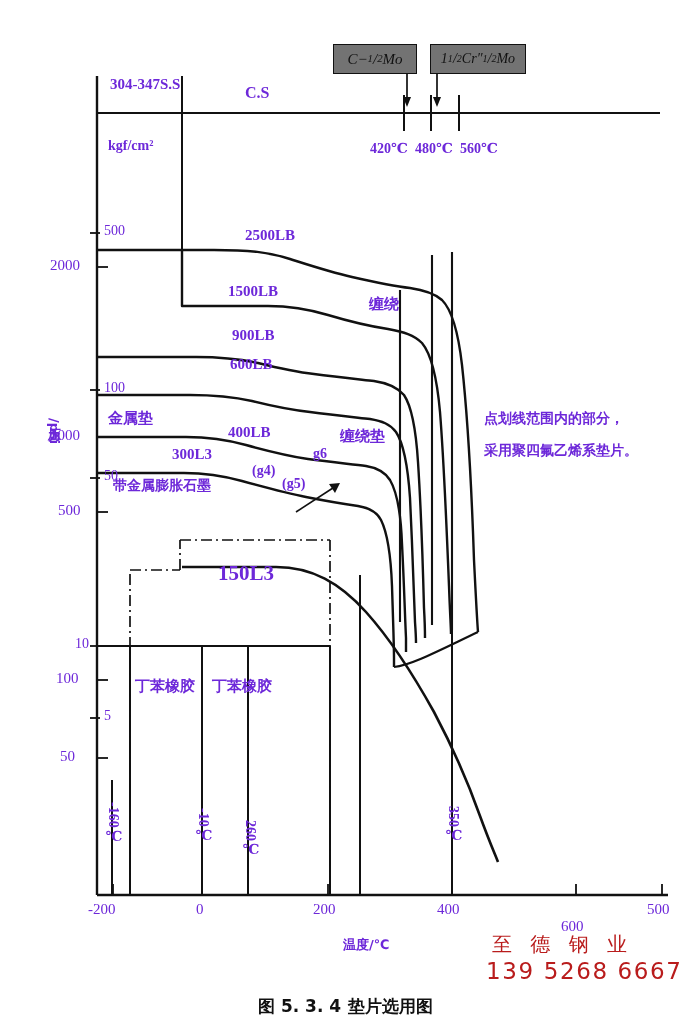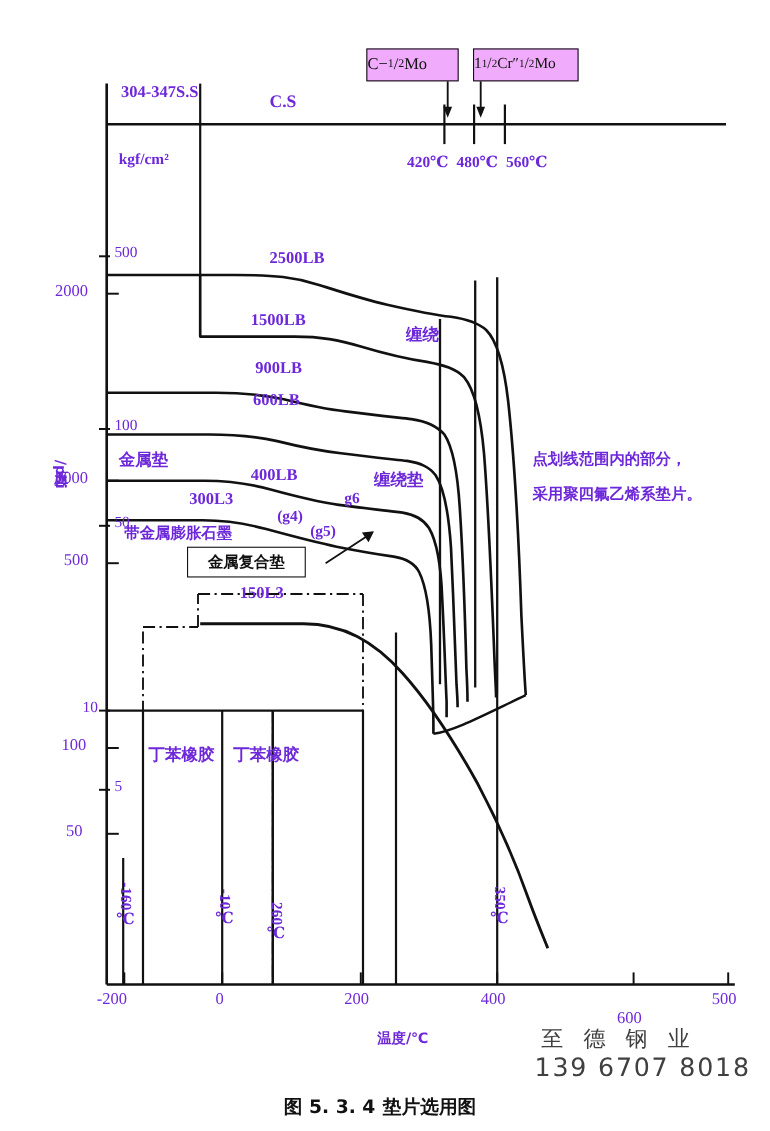--- a/index.html
+++ b/index.html
@@ -12,34 +12,35 @@
   svg#figure{position:absolute;left:0;top:0;width:700px;height:1028px;}
 
   
   .lbl{position:absolute;white-space:nowrap;color:#6d28d9;line-height:1;}
   .serif{font-family:"Liberation Serif","DejaVu Serif",serif;}
   .cjk{font-family:"DejaVu Sans","Liberation Sans",sans-serif;font-weight:700;}
   .bold{font-weight:700;}
   .vert{writing-mode:vertical-rl;text-orientation:mixed;}
 
   .box{
-    position:absolute;border:1.6px solid #111;background:#f0abfc;
-    display:flex;align-items:center;justify-content:flex-start;
+    position:absolute;border:1.6px solid #111;background:#737373;
+    display:flex;align-items:center;justify-content:center;
     font-family:"Liberation Serif","DejaVu Serif",serif;
     white-space:nowrap;
+    font-style:italic;
   }
   .boxcjk{
     position:absolute;border:1.8px solid #111;background:#fff;
     display:flex;align-items:center;justify-content:center;
     font-family:"DejaVu Sans","Liberation Sans",sans-serif;font-weight:700;
     white-space:nowrap;
   }
   .frac{display:inline-block;font-size:.72em;vertical-align:.12em;}
   .wm{
-    position:absolute;white-space:nowrap;color:#404040;
+    position:absolute;white-space:nowrap;color:#b91c1c;
     font-family:"DejaVu Sans","Liberation Sans",sans-serif;
     user-select:none;
   }
   .wm-cjk{letter-spacing:.30em;font-weight:400;}
   .wm-num{letter-spacing:.07em;font-weight:400;}
   .caption{
     position:absolute;white-space:nowrap;font-weight:700;
     font-family:"DejaVu Sans","Liberation Sans",sans-serif;
     margin-top:24px;
   }
@@ -226,45 +227,42 @@
   <div class="lbl serif" style="left:647px;top:902px;font-size:15px;">500</div>
 
   <div class="lbl cjk" style="left:343px;top:938px;font-size:13px;">温度/℃</div>
 
   <div class="lbl serif bold" style="left:245px;top:228px;font-size:15px;">2500LB</div>
   <div class="lbl serif bold" style="left:228px;top:284px;font-size:15px;">1500LB</div>
   <div class="lbl serif bold" style="left:232px;top:328px;font-size:15px;">900LB</div>
   <div class="lbl serif bold" style="left:230px;top:357px;font-size:15px;">600LB</div>
   <div class="lbl serif bold" style="left:228px;top:425px;font-size:15px;">400LB</div>
   <div class="lbl serif bold" style="left:172px;top:447px;font-size:15px;">300L3</div>
-  <div class="lbl serif bold" style="left:218px;top:533px;font-size:15px;">150L3</div>
+  <div class="lbl serif bold" style="left:218px;top:563px;font-size:21px;">150L3</div>
 
   <div class="lbl serif bold" style="left:282px;top:435px;font-size:14px;margin-top:42px;">(g5)</div>
   <div class="lbl serif bold" style="left:313px;top:447px;font-size:14px;">g6</div>
   <div class="lbl serif bold" style="left:252px;top:464px;font-size:14px;">(g4)</div>
 
   <div class="lbl cjk" style="left:326px;top:297px;font-size:15px;padding-left:43px;">缠绕</div>
   <div class="lbl cjk" style="left:340px;top:429px;font-size:15px;">缠绕垫</div>
   <div class="lbl cjk" style="left:108px;top:411px;font-size:15px;">金属垫</div>
   <div class="lbl cjk" style="left:113px;top:478px;font-size:14px;">带金属膨胀石墨</div>
 
-  <div class="boxcjk" style="left:170px;top:497px;width:106px;height:26px;font-size:14px;">
-    <span>金属复合垫</span>
-  </div>
 
   <div class="lbl cjk" style="left:135px;top:679px;font-size:15px;">丁苯橡胶</div>
   <div class="lbl cjk" style="left:212px;top:679px;font-size:15px;">丁苯橡胶</div>
 
   <div class="lbl serif bold vert" style="left:106px;top:802px;font-size:14px;">-160℃</div>
   <div class="lbl serif bold vert" style="left:196px;top:808px;font-size:14px;">-10℃</div>
   <div class="lbl serif bold vert" style="left:243px;top:820px;font-size:14px;">260℃</div>
   <div class="lbl serif bold vert" style="left:446px;top:806px;font-size:14px;">350℃</div>
 
   <div class="lbl cjk" style="left:484px;top:411px;font-size:14px;">点划线范围内的部分，</div>
   <div class="lbl cjk" style="left:484px;top:443px;font-size:14px;">采用聚四氟乙烯系垫片。</div>
 
   <div class="wm wm-cjk" style="left:492px;top:931px;font-size:20px;">至 德 钢 业</div>
-  <div class="wm wm-num" style="left:486px;top:958px;font-size:23px;">139 6707 8018</div>
+  <div class="wm wm-num" style="left:486px;top:958px;font-size:23px;">139 5268 6667</div>
 
   <div class="caption" style="left:258px;top:971px;font-size:17px;">图 5. 3. 4</div>
   <div class="caption" style="left:348px;top:971px;font-size:17px;">垫片选用图</div>
 
 </div>
 
 </body></html>

